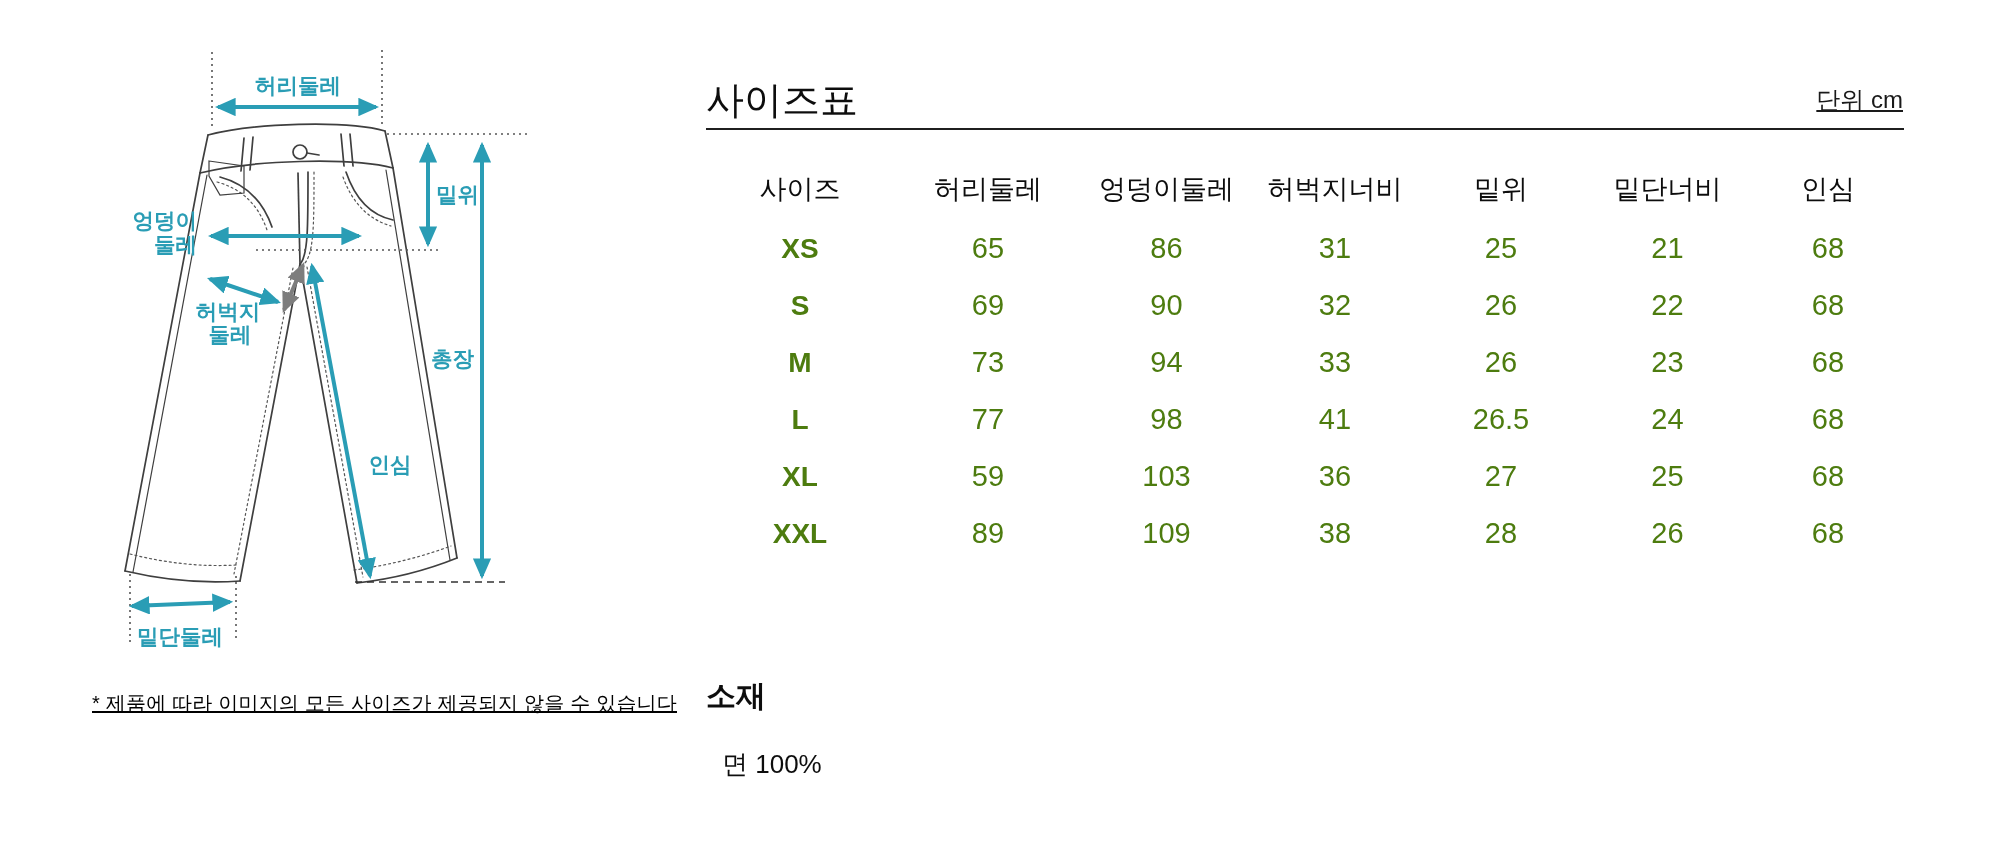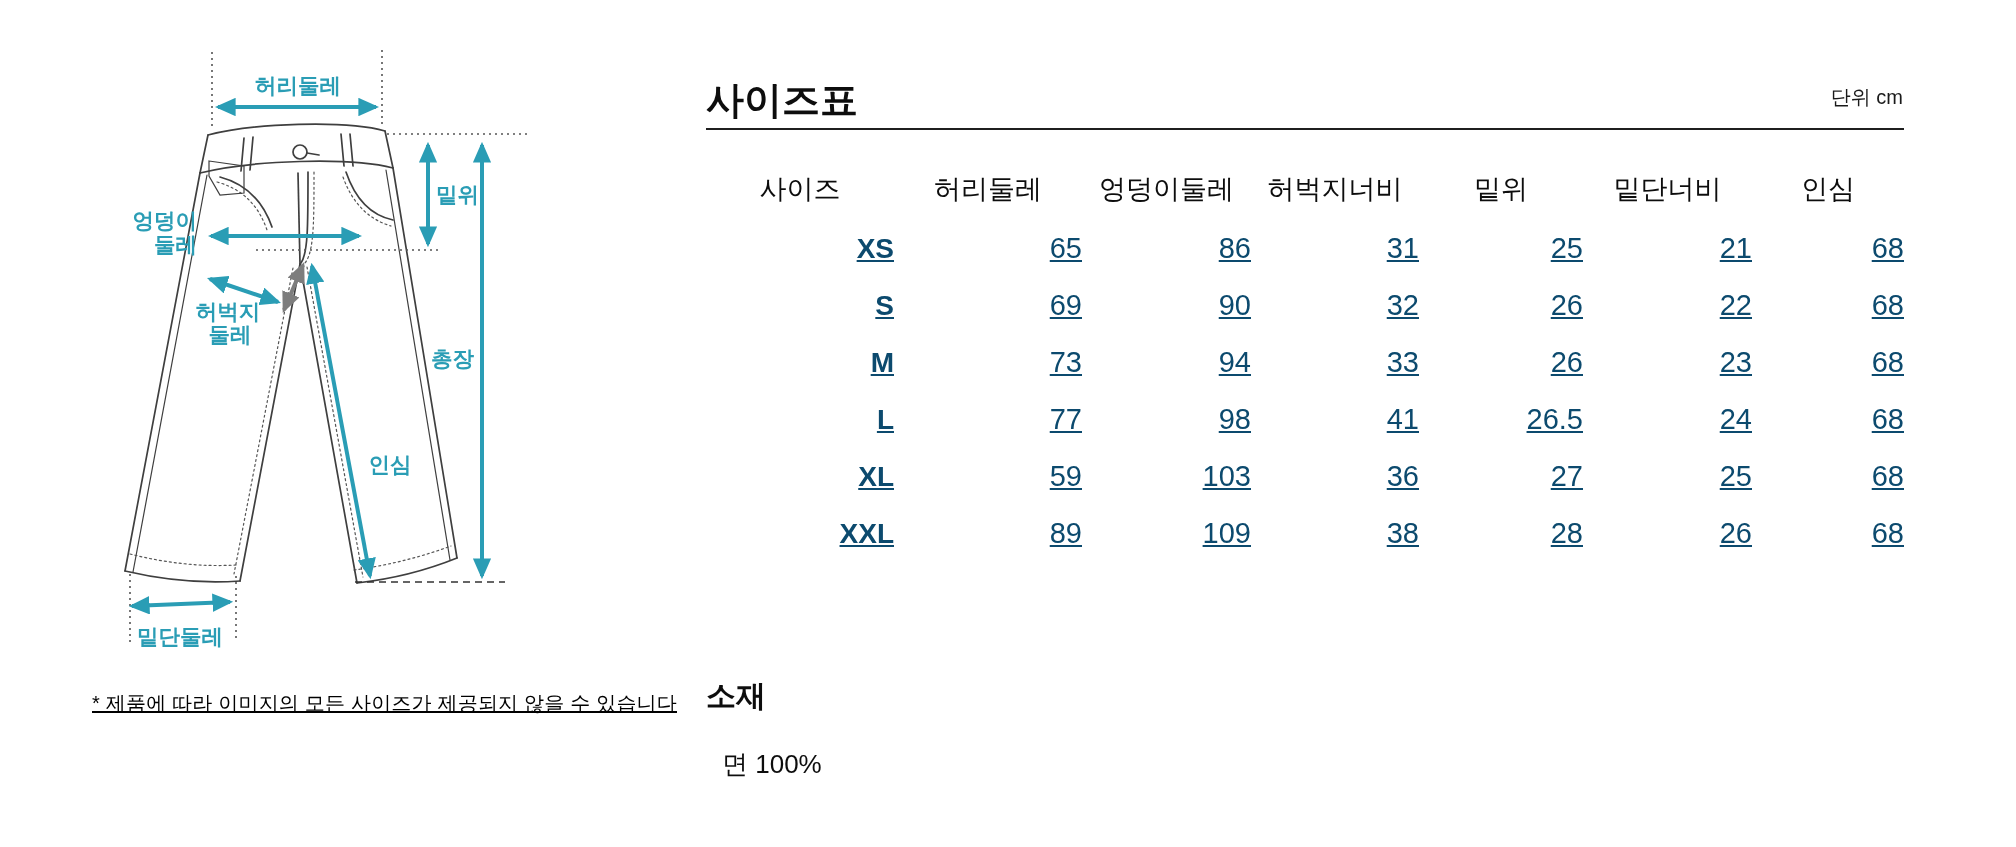--- a/index.html
+++ b/index.html
@@ -7,41 +7,41 @@
     width:2016px;height:847px;background:#ffffff;position:relative;overflow:hidden;
     font-family:"Liberation Sans", sans-serif;color:#111;
   }
   .diagram{position:absolute;left:60px;top:14px;width:470px;height:650px;}
   .diagram svg{display:block;}
   .diagram-note{
     position:absolute;left:92px;top:690px;font-size:20px;color:#000000;
     letter-spacing:0.2px;white-space:nowrap;text-decoration:underline;
   }
   .chart-title{
-    position:absolute;left:706px;top:50px;font-size:38px;font-weight:700;color:#0d0d0d;
+    position:absolute;left:706px;top:50px;font-size:38px;font-weight:400;color:#0d0d0d;
   }
   .unit-label{
     position:absolute;left:1603px;top:84px;width:300px;text-align:right;
-    font-size:20px;color:#1a1a1a;
+    font-size:24px;color:#1a1a1a;text-decoration:underline;
   }
   .top-rule{
     position:absolute;left:706px;top:128px;width:1198px;height:0;
     border-top:2px solid #1f1f1f;
   }
   table.size-table{
     position:absolute;left:706px;top:158px;width:1198px;
     border-collapse:collapse;table-layout:fixed;
   }
   table.size-table th{
     font-size:27px;font-weight:400;color:#0d0d0d;height:62px;
     text-align:center;vertical-align:middle;padding:0;
   }
   table.size-table td{
-    font-size:29px;font-weight:400;color:#0c4a6e;height:57px;
-    text-align:right;vertical-align:middle;padding:0;text-decoration:underline;
+    font-size:29px;font-weight:400;color:#4d7c0f;height:57px;
+    text-align:center;vertical-align:middle;padding:0;
   }
   table.size-table td.size-cell{font-size:28px;font-weight:700;}
   .material{position:absolute;left:706px;top:676px;}
   .material .material-heading{font-size:30px;font-weight:700;margin:0 0 30px 0;color:#0d0d0d;}
   .material .material-value{font-size:26px;color:#0d0d0d;margin-left:16px;}
 </style>
 </head>
 <body>
 
 <div class="diagram">

